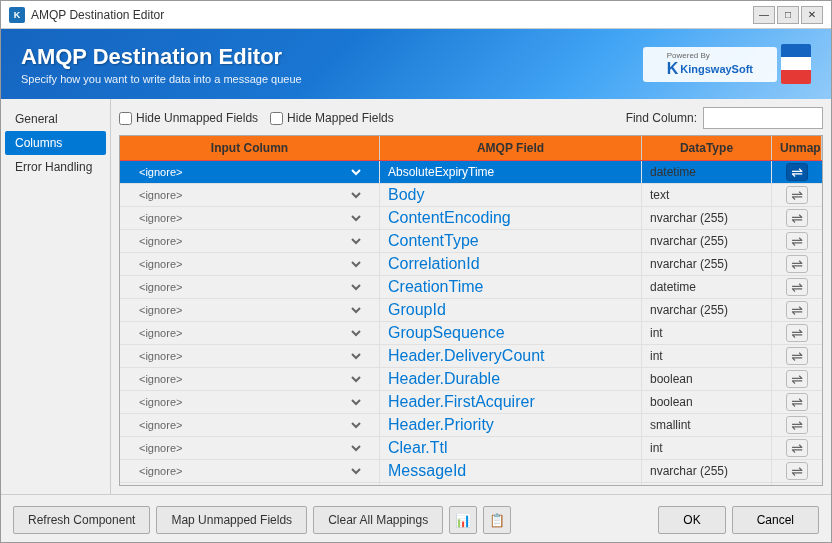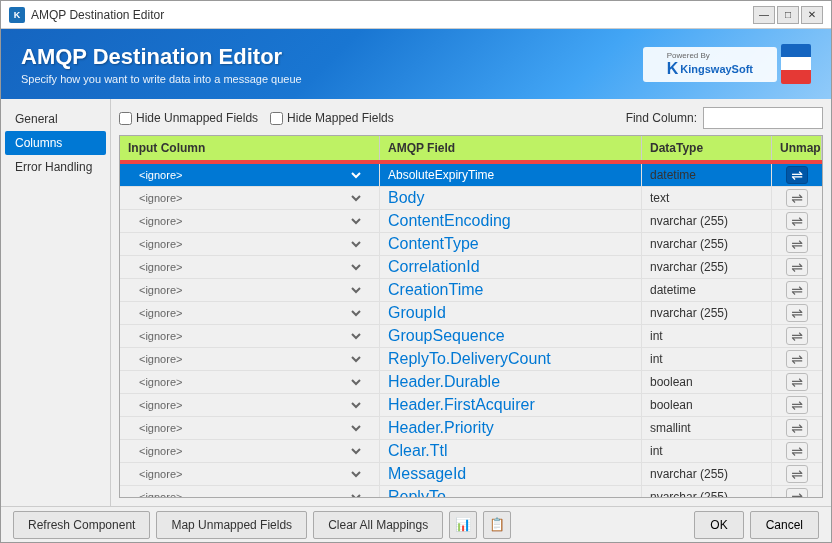--- a/index.html
+++ b/index.html
@@ -201,24 +201,25 @@
       flex: 1;
       border: 1px solid #aaa;
       overflow: hidden;
       display: flex;
       flex-direction: column;
     }
 
     .table-header {
       display: grid;
       grid-template-columns: 260px 1fr 130px 50px;
-      background: #bef264;
-      border-bottom: 4px solid #ef4444;
+      background: #f97316;
+      border-bottom: 1px solid #ef4444;
       font-weight: 600;
       font-size: 12px;
+      text-align: center;
     }
 
     .table-header-cell {
       padding: 5px 8px;
       border-right: 1px solid #ccc;
       color: #333;
     }
 
     .table-body {
       flex: 1;
@@ -288,26 +289,26 @@
       color: #666;
       border: 1px solid #bbb;
       background: #f0f0f0;
       border-radius: 3px;
       padding: 1px 4px;
       line-height: 1;
     }
 
     .footer {
       display: flex;
-      align-items: center;
+      align-items: flex-end;
       justify-content: space-between;
       padding: 8px 12px;
       background: #f0f0f0;
       border-top: 1px solid #ccc;
-      height: 36px;
+      height: 48px;
     }
 
     .footer-left {
       display: flex;
       align-items: center;
       gap: 6px;
     }
 
     .footer-btn {
       height: 28px;
@@ -334,21 +335,21 @@
     }
 
     .footer-right {
       display: flex;
       align-items: center;
       gap: 6px;
     }
 
     .ok-btn {
       height: 28px;
-      padding: 0 15px;
+      padding: 0 24px;
       border: 1px solid #aaa;
       background: #e8e8e8;
       cursor: pointer;
       font-size: 12px;
       border-radius: 2px;
     }
   </style>
 </head>
 <body>
 
@@ -516,21 +517,21 @@
               <div class="datatype-cell">int</div>
               <div class="unmap-cell">
                 <button class="unmap-btn">⇌</button>
               </div>
             </div>
             <div class="table-row">
               <div class="input-cell">
                 <select><option>&lt;ignore&gt;</option></select>
               </div>
               <div class="table-cell">
-                <span class="amqp-field">ReplyTo.DeliveryCount</span>
+                <span class="amqp-field">Header.DeliveryCount</span>
               </div>
               <div class="datatype-cell">int</div>
               <div class="unmap-cell">
                 <button class="unmap-btn">⇌</button>
               </div>
             </div>
             <div class="table-row">
               <div class="input-cell">
                 <select><option>&lt;ignore&gt;</option></select>
               </div>

